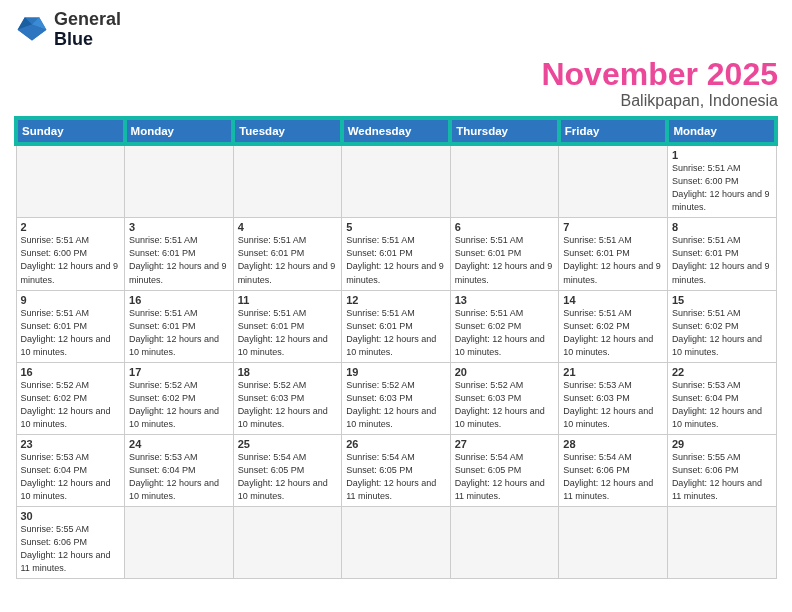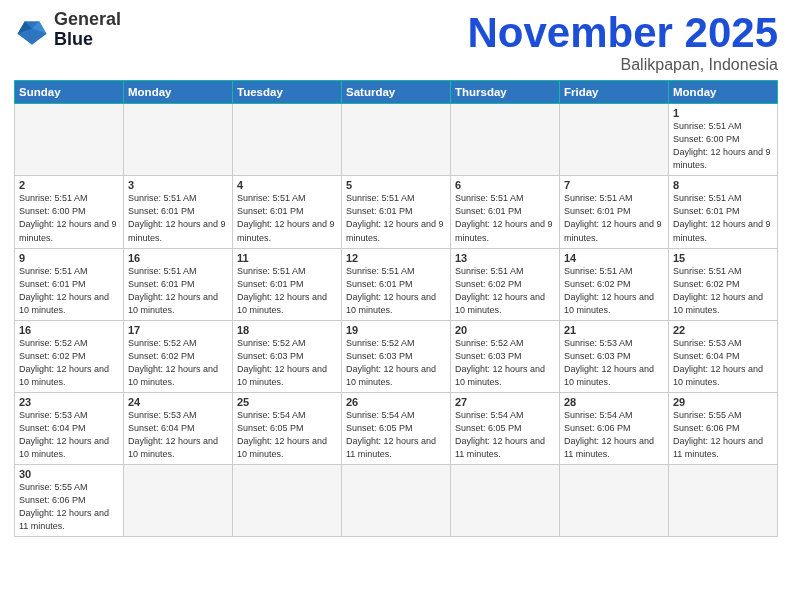--- a/index.html
+++ b/index.html
@@ -17,62 +17,63 @@
       padding: 10px 14px 10px 14px;
     }
     .header {
       display: flex;
       align-items: flex-start;
       justify-content: space-between;
       margin-bottom: 6px;
     }
     .logo {
       display: flex;
-      align-items: flex-end;
+      align-items: flex-start;
       gap: 4px;
     }
     .logo-text {
       font-size: 18px;
       font-weight: normal;
       color: #333;
       line-height: 1.1;
     }
     .logo-text span {
       font-weight: bold;
     }
     .logo-icon {
       width: 36px;
       height: 36px;
     }
     .title-block {
       text-align: right;
     }
     .month-title {
-      font-size: 42px;
+      font-size: 32px;
       font-weight: bold;
-      color: #1d4ed8;
+      color: #ec4899;
       line-height: 1.1;
+      margin-top: 47px;
     }
     .subtitle {
       font-size: 16px;
       color: #555;
     }
     .calendar {
       width: 100%;
       border-collapse: collapse;
       table-layout: fixed;
     }
     .calendar thead th {
       background: #2e75c0;
       color: #fff;
       font-size: 11.5px;
       font-weight: bold;
       padding: 5px 4px;
       text-align: left;
-      border: 1px solid #14b8a6;
+      border: 4px solid #14b8a6;
     }
     .calendar tbody td {
       border: 1px solid #ccc;
       vertical-align: top;
       padding: 3px 4px;
       font-size: 9.5px;
       color: #333;
       width: calc(100% / 7);
       height: 72px;
       background: #fff;
@@ -117,21 +118,21 @@
       <div class="subtitle">Balikpapan, Indonesia</div>
     </div>
   </div>
 
   <table class="calendar">
     <thead>
       <tr>
       <th>Sunday</th>
           <th>Monday</th>
           <th>Tuesday</th>
-          <th>Saturday</th>
+          <th>Wednesday</th>
           <th>Thursday</th>
           <th>Friday</th>
           <th>Monday</th>
         </tr>
     </thead>
     <tbody>
     <tr>
           <td class="empty"></td>
           <td class="empty"></td>
           <td class="empty"></td>

